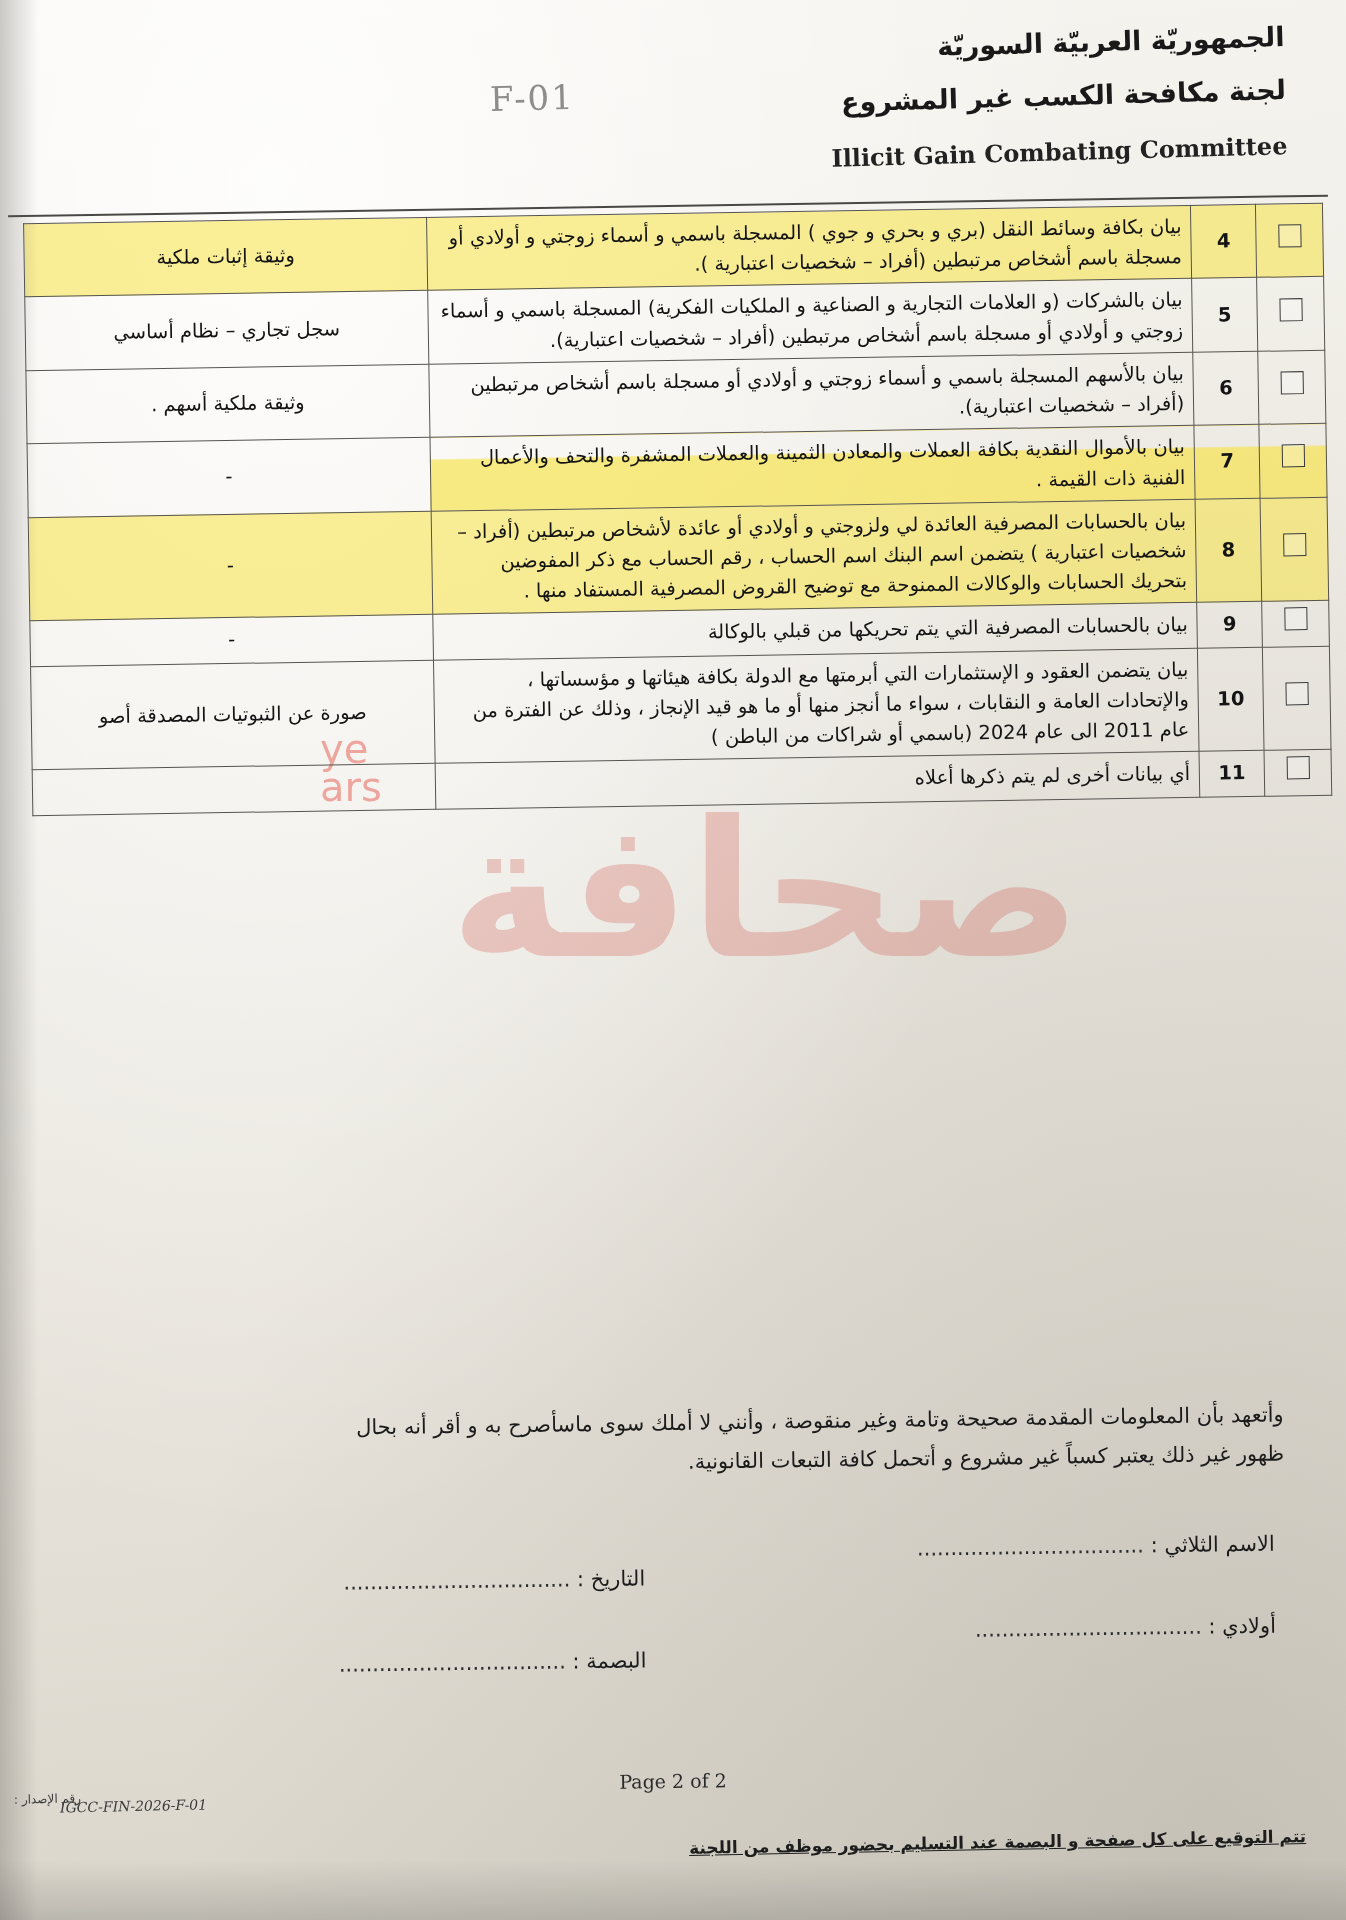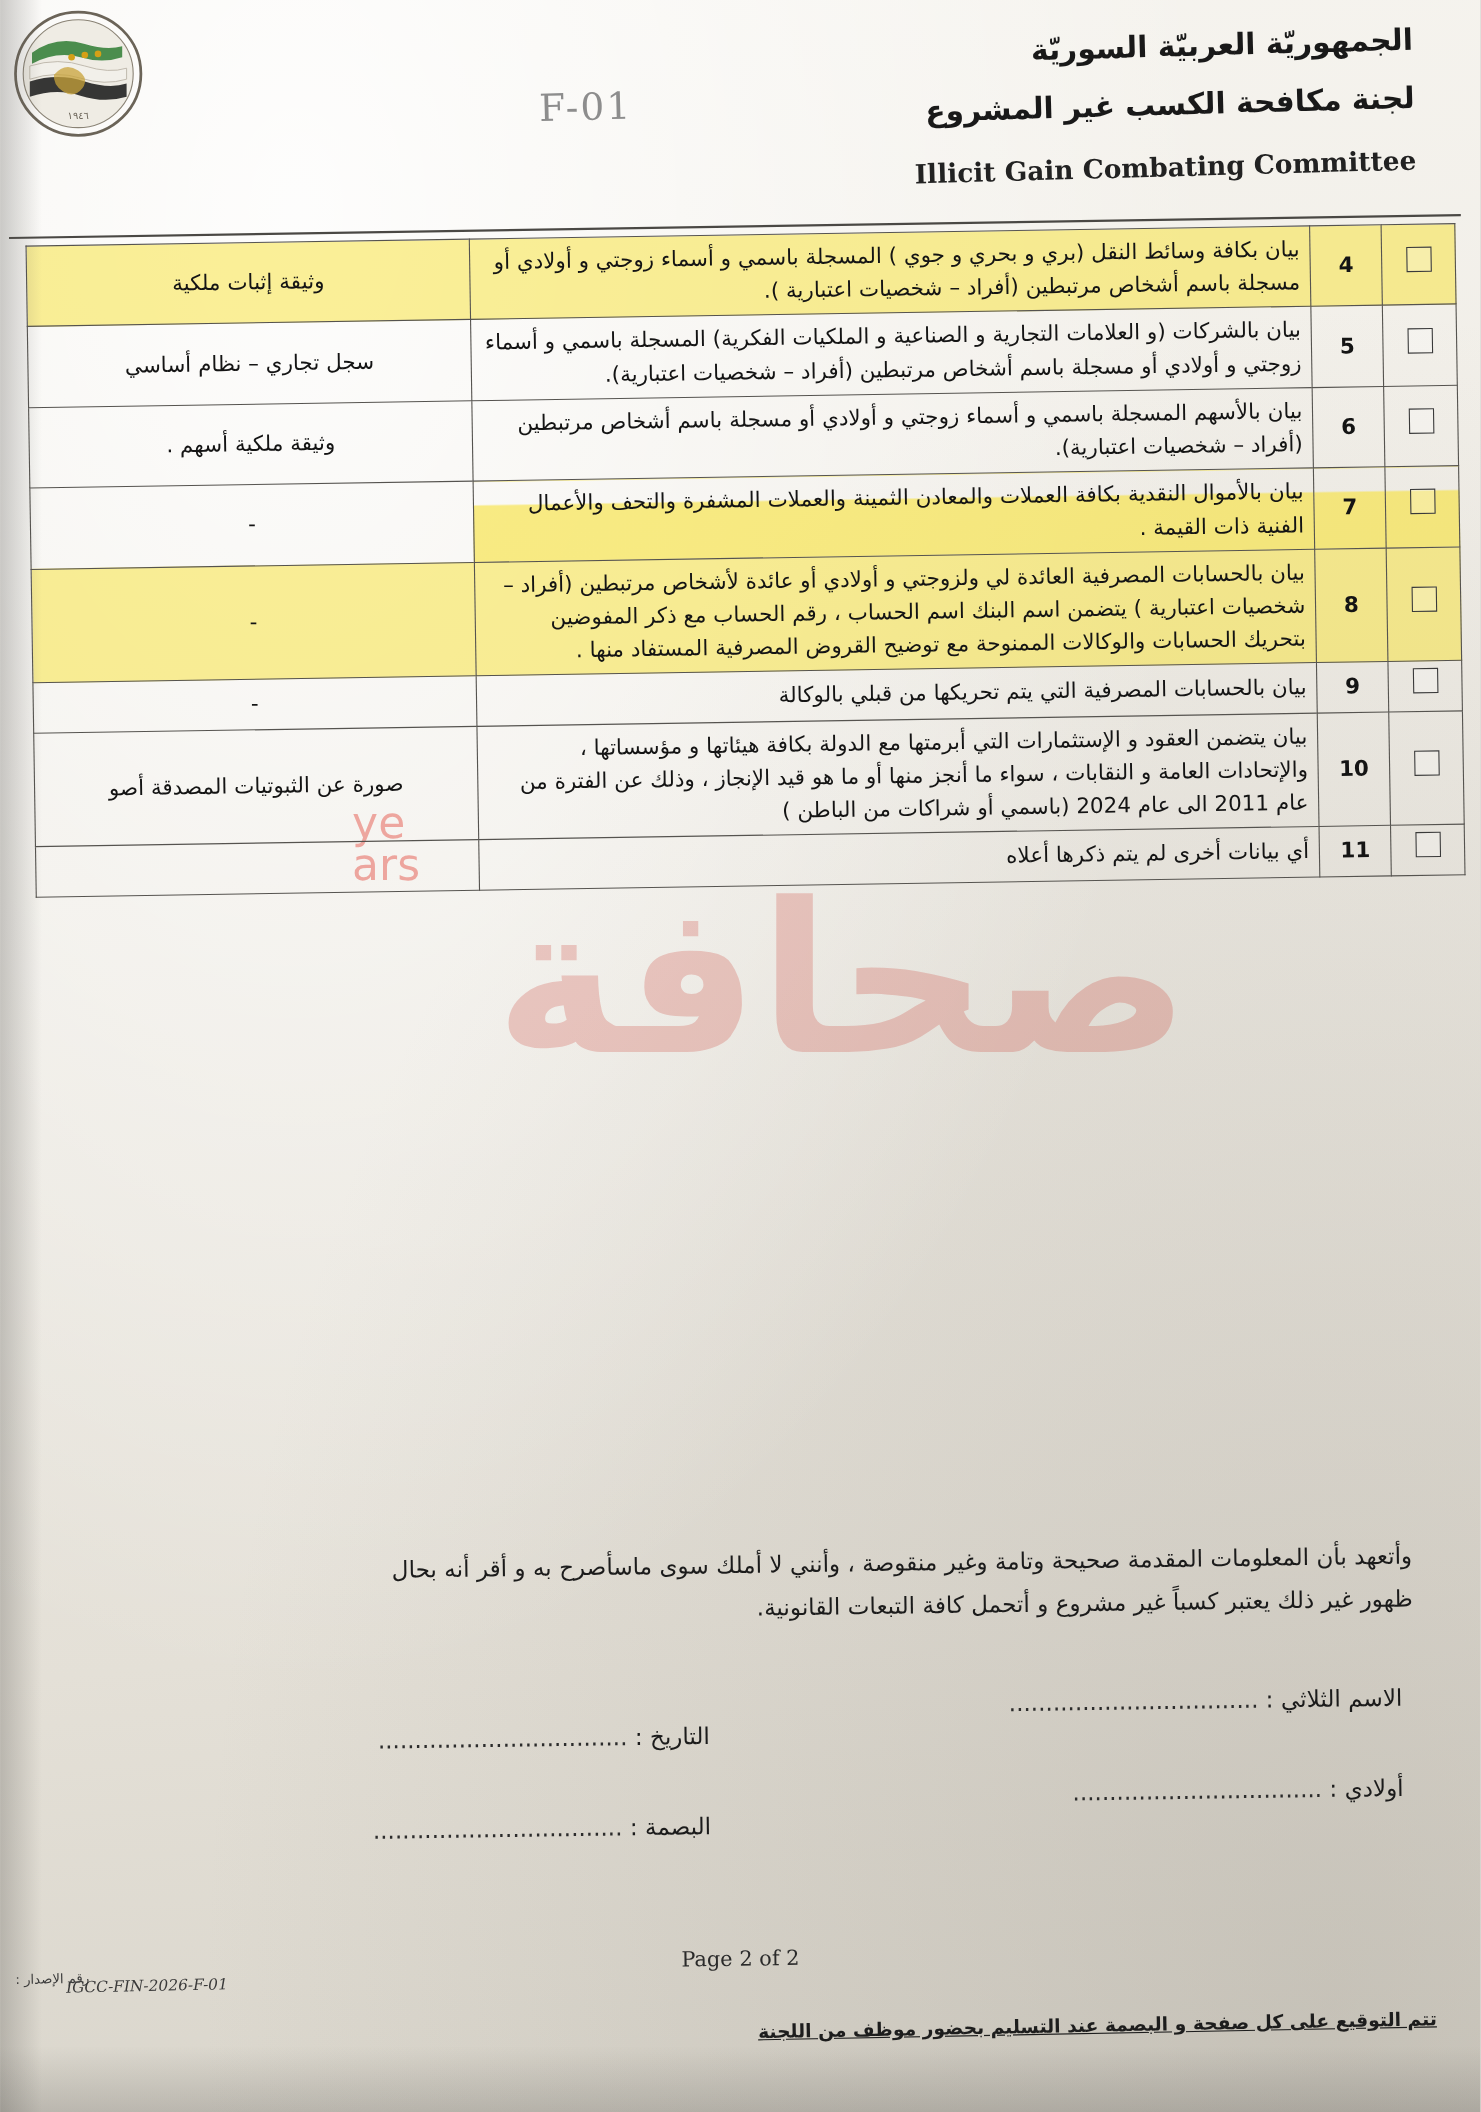--- a/index.html
+++ b/index.html
@@ -272,36 +272,20 @@
   }
 </style>
 </head>
 <body>
 
 <div class="page">
   <div class="paper-tint"></div>
 
   <div class="header">
 
-    <div class="emblem">
-      <svg viewBox="0 0 120 118" xmlns="http://www.w3.org/2000/svg">
-        <ellipse cx="60" cy="59" rx="57" ry="56" fill="none" stroke="#6b6458" stroke-width="2.5"></ellipse>
-        <ellipse cx="60" cy="59" rx="50" ry="49" fill="#efece4" stroke="#8a8375" stroke-width="1"></ellipse>
-        <path d="M18 40 Q40 24 66 32 Q86 38 100 34 L100 44 Q82 50 62 44 Q40 38 18 50 Z" fill="#2e7d32" opacity="0.85"></path>
-        <path d="M16 52 Q42 44 66 52 Q88 59 104 54 L104 64 Q84 70 62 63 Q40 56 16 64 Z" fill="#f2f0ea" stroke="#b9b3a6" stroke-width="0.8"></path>
-        <path d="M16 66 Q42 58 66 66 Q88 73 104 68 L104 80 Q84 86 62 79 Q40 72 16 80 Z" fill="#1d1d1d" opacity="0.88"></path>
-        <g fill="#d4a017">
-          <circle cx="54" cy="44" r="3"></circle>
-            <circle cx="66" cy="42" r="3"></circle>
-            <circle cx="78" cy="41" r="3"></circle>
-        </g>
-        <path d="M38 60 q10 -12 22 -4 q10 7 4 16 q-8 10 -18 3 q-9 -6 -8 -15 Z" fill="#c8a33a" opacity="0.75"></path>
-        <text x="60" y="100" font-size="9" text-anchor="middle" fill="#6b6458" font-family="DejaVu Sans, sans-serif">١٩٤٦</text>
-      </svg>
-    </div>
 
     <div class="form-code">F-01</div>
 
     <div class="header-titles">
       <div class="title-ar1">الجمهوريّة العربيّة السوريّة</div>
       <div class="title-ar2">لجنة مكافحة الكسب غير المشروع</div>
       <div class="title-en">Illicit Gain Combating Committee</div>
     </div>
   </div>
 

